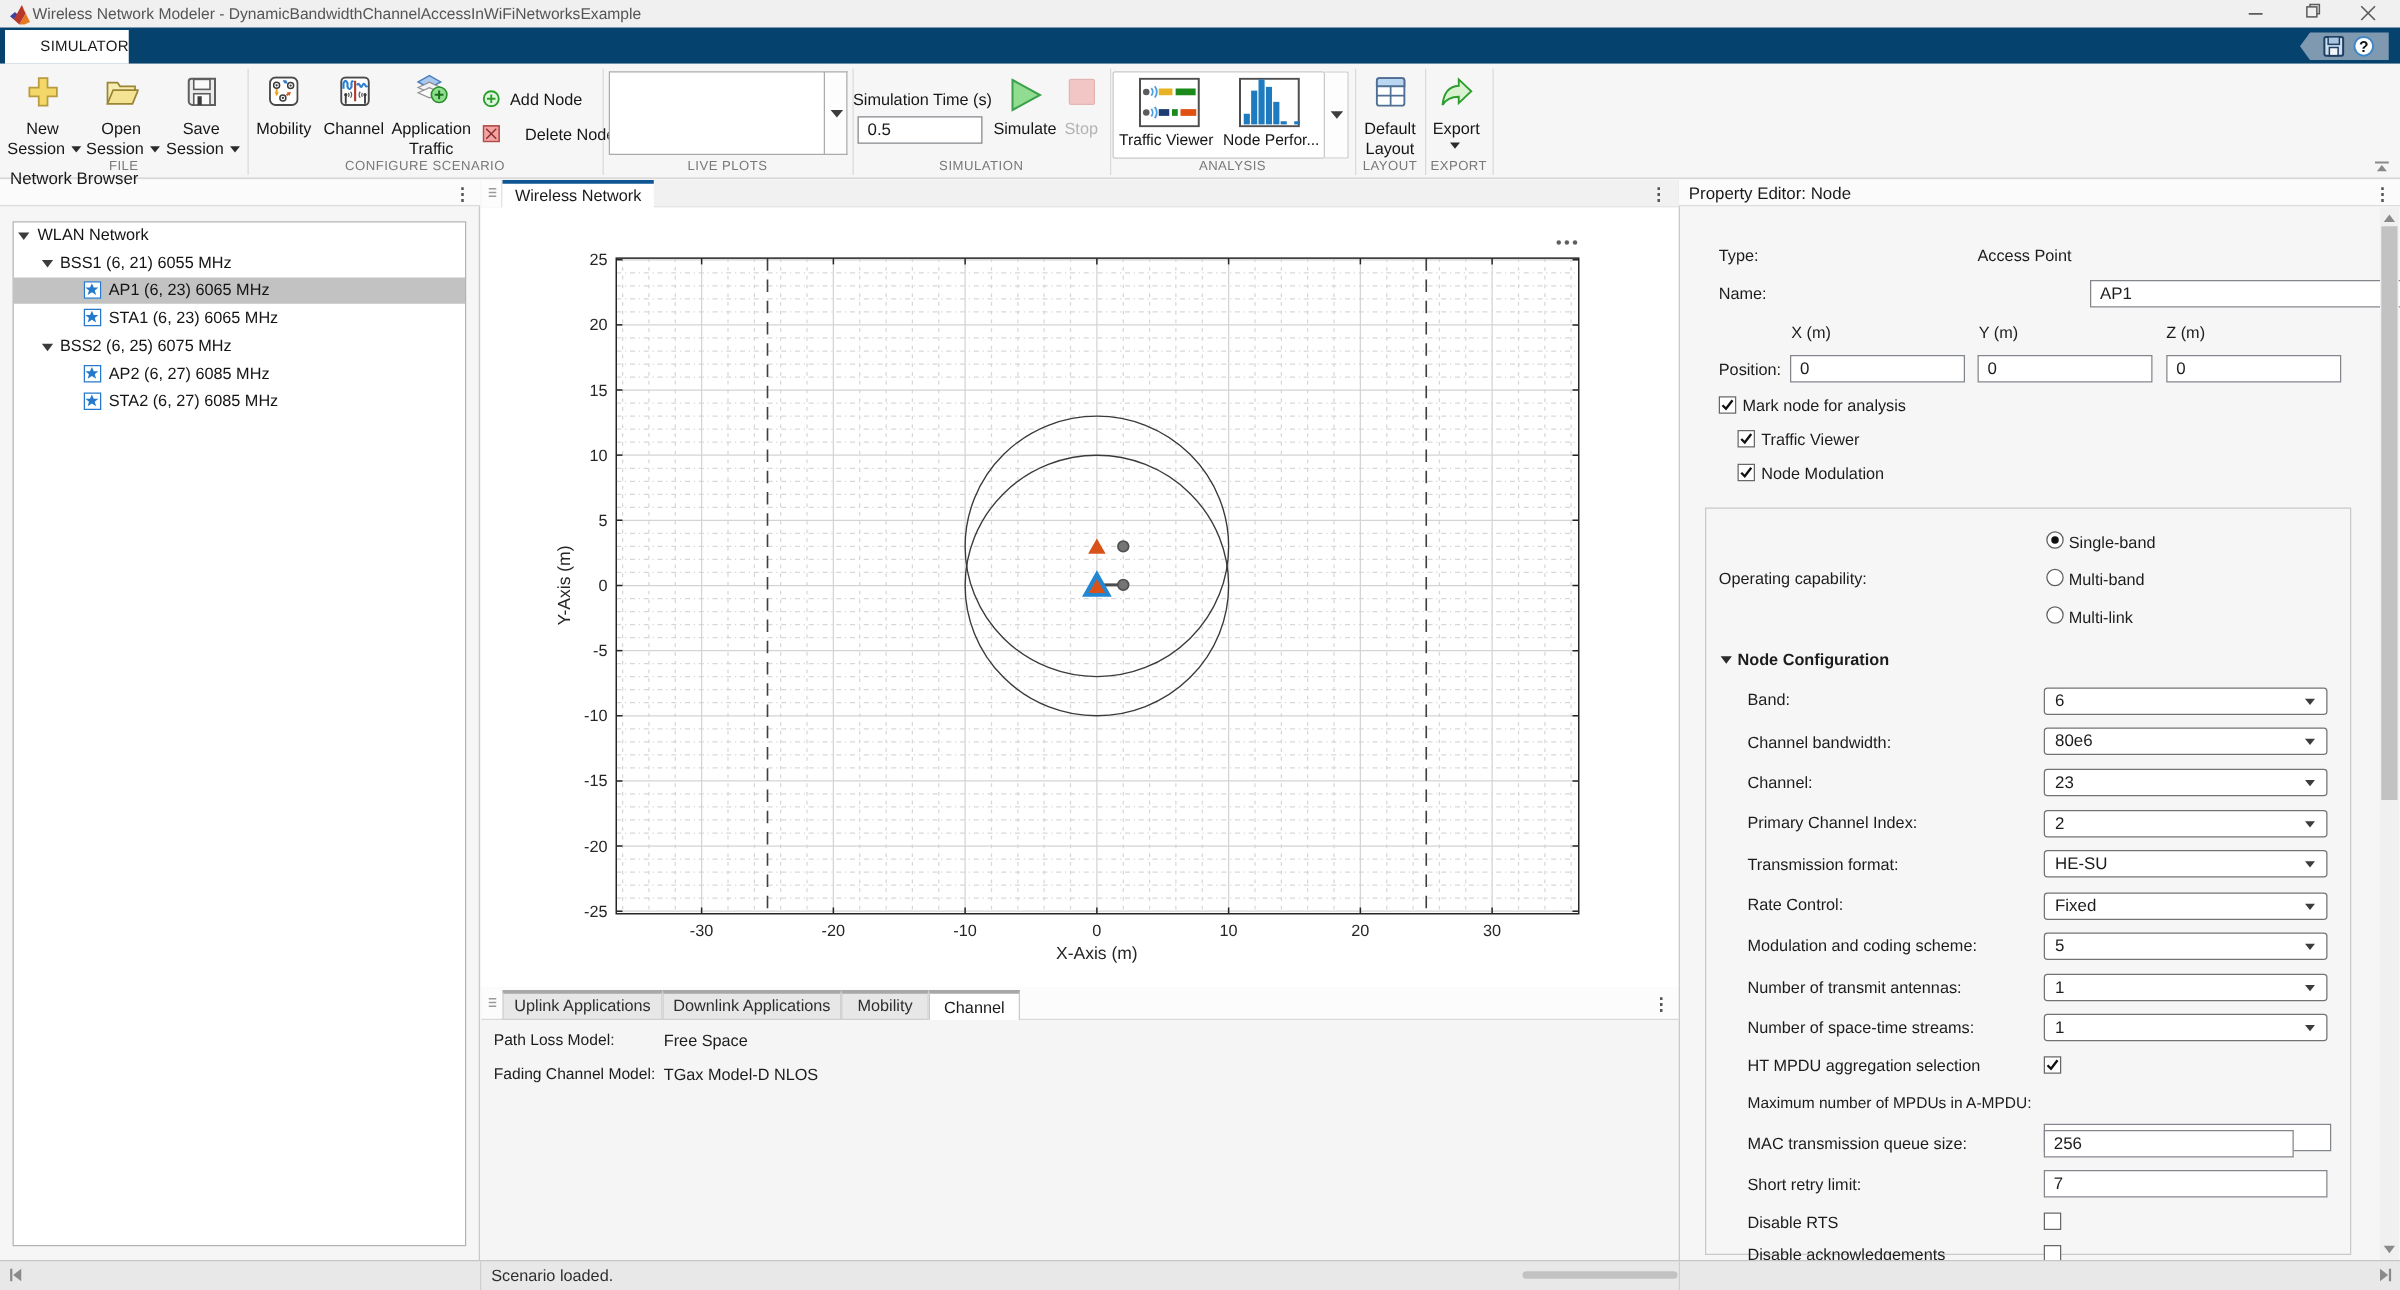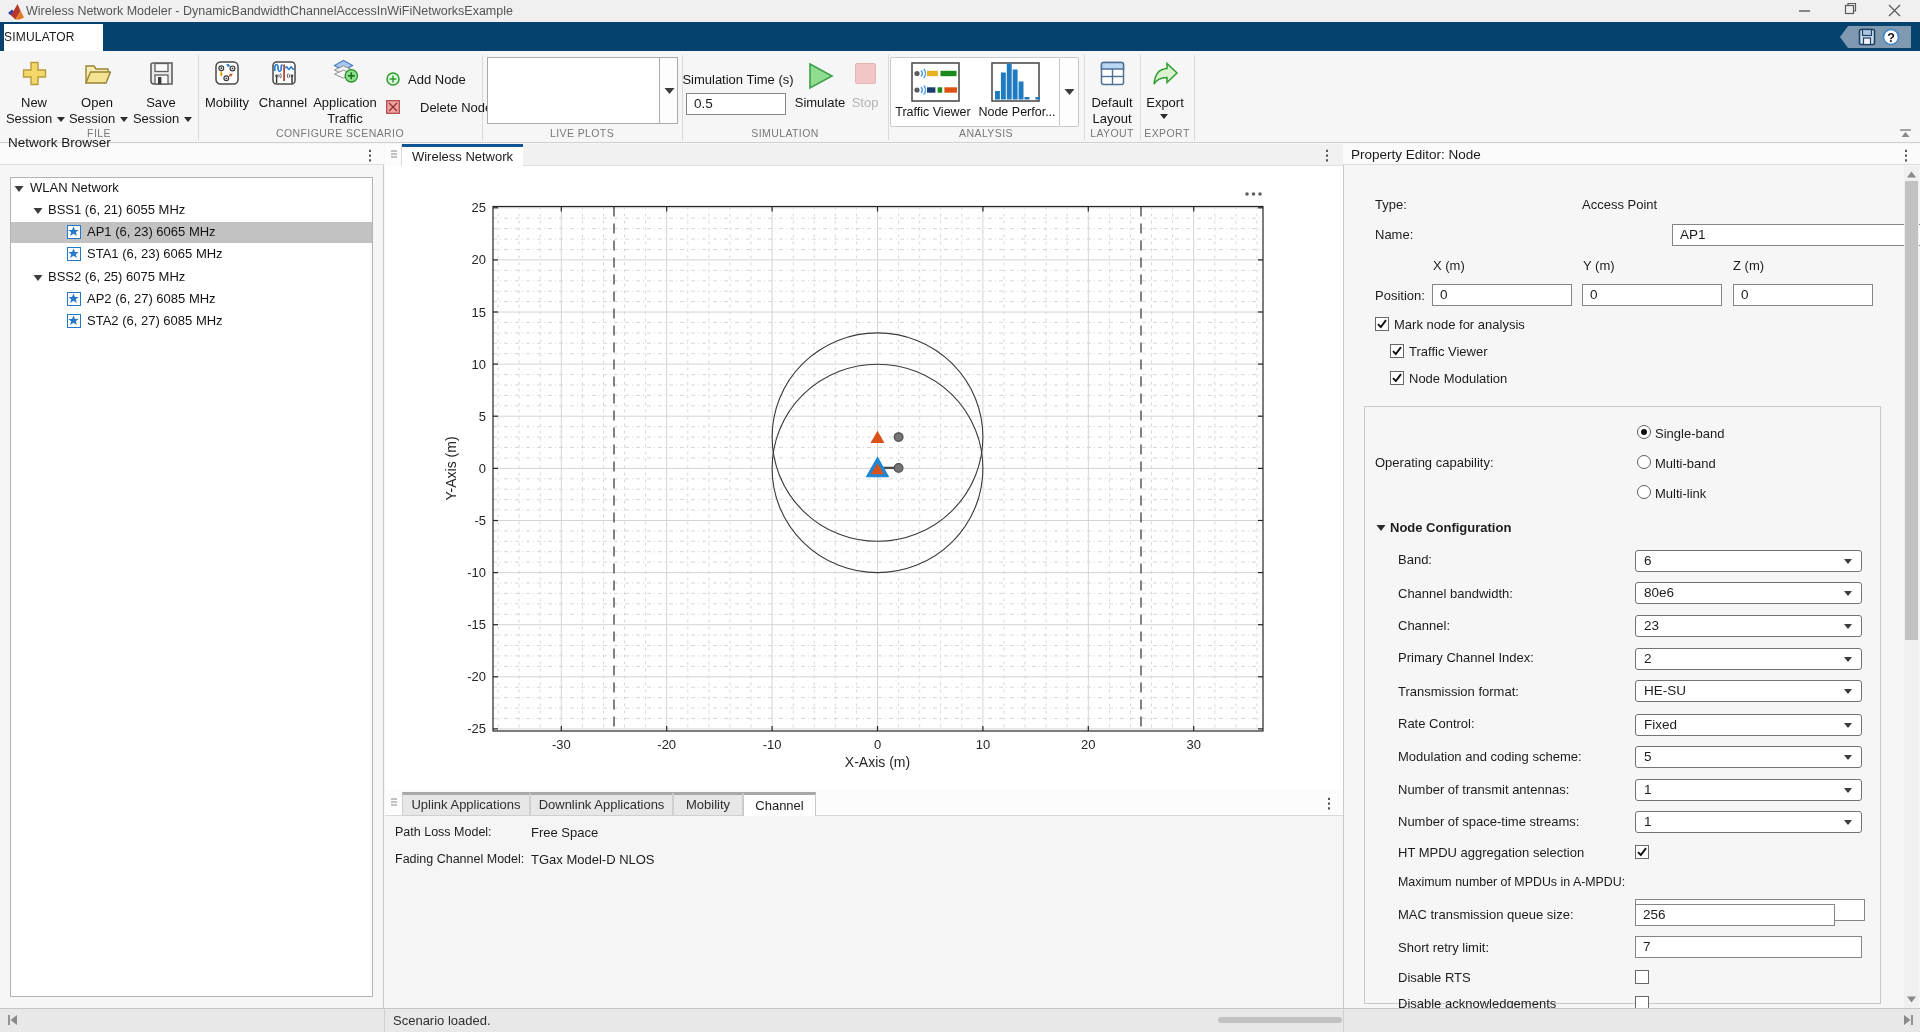--- a/index.html
+++ b/index.html
@@ -26,21 +26,21 @@
 </svg>
 <div class="a" style="left:26px;top:4px;font-size:12.5px;color:#555">Wireless Network Modeler - DynamicBandwidthChannelAccessInWiFiNetworksExample</div>
 <svg class="a" style="left:1790px;top:0" width="130" height="22" viewBox="0 0 130 22">
     <line x1="9" y1="11" x2="20" y2="11" stroke="#5a5a5a" stroke-width="1.4"></line>
     <rect x="55.5" y="5.5" width="8" height="8" fill="none" stroke="#5a5a5a" stroke-width="1.2"></rect>
     <path d="M58 5.5 L58 3.5 L65.5 3.5 L65.5 11 L63.5 11" fill="none" stroke="#5a5a5a" stroke-width="1.2"></path>
     <line x1="99" y1="5" x2="110" y2="16" stroke="#5a5a5a" stroke-width="1.3"></line>
     <line x1="110" y1="5" x2="99" y2="16" stroke="#5a5a5a" stroke-width="1.3"></line>
   </svg>
 <div class="a" style="left:0;top:22px;width:1920px;height:29px;background:#06426e"></div>
-<div class="a" style="left:4px;top:24px;width:99px;height:27px;background:#fff;font-size:12px;color:#1a1a1a;text-align:left;line-height:27px;letter-spacing:0.2px">SIMULATOR</div>
+<div class="a" style="left:4px;top:24px;width:99px;height:27px;background:#fff;font-size:12px;color:#1a1a1a;text-align:right;line-height:27px;letter-spacing:0.2px">SIMULATOR</div>
 <svg class="a" style="left:1838px;top:25px" width="75" height="24" viewBox="0 0 75 24">
 <polygon points="10,1 73,1 73,23 10,23 2,12" fill="#7e99b0"></polygon>
 <rect x="21.5" y="4.5" width="15" height="15" rx="1.5" fill="#cfe0f0" stroke="#1f3f63" stroke-width="1.6"></rect>
 <rect x="24.5" y="4.5" width="9" height="6" fill="#a9c5e0" stroke="#1f3f63" stroke-width="1.2"></rect>
 <rect x="25.5" y="13" width="7" height="6.5" fill="#f2f6fa" stroke="#1f3f63" stroke-width="1.2"></rect>
 <circle cx="53" cy="12" r="7.5" fill="#fff" stroke="#3f86c9" stroke-width="1.6"></circle>
 <text x="53" y="16.5" font-size="12.5" font-weight="bold" fill="#111" text-anchor="middle" font-family="Liberation Sans">?</text>
 </svg>
 <div class="a" style="left:0;top:51px;width:1920px;height:92px;background:#f6f6f6;border-bottom:1px solid #d0d0d0"></div>
 <div class="vsep" style="left:198px"></div>

